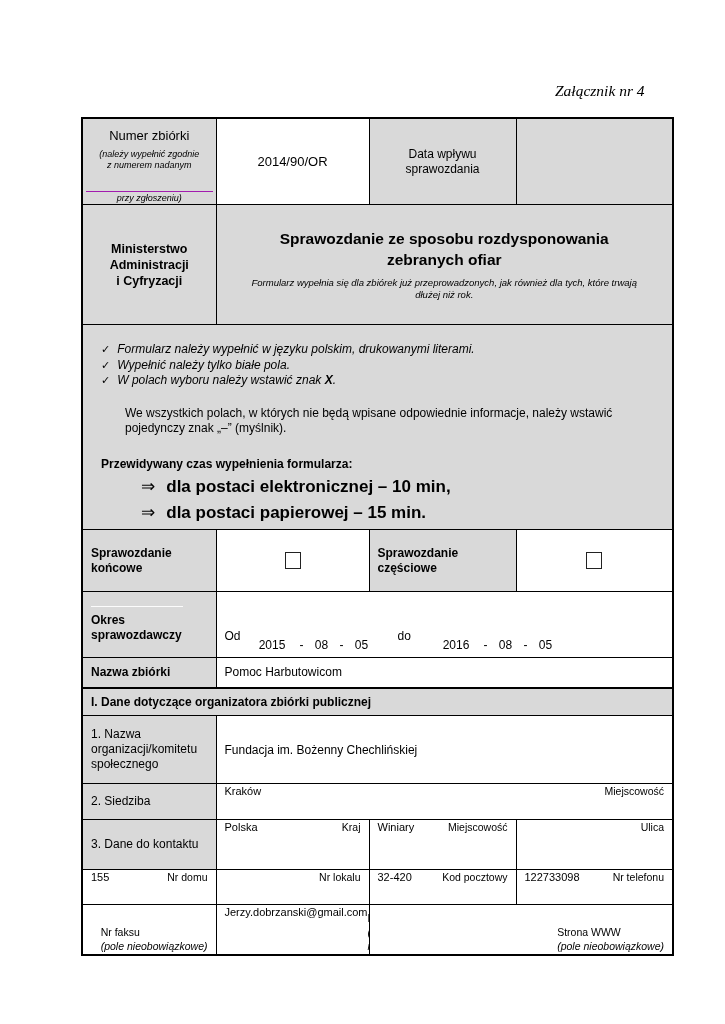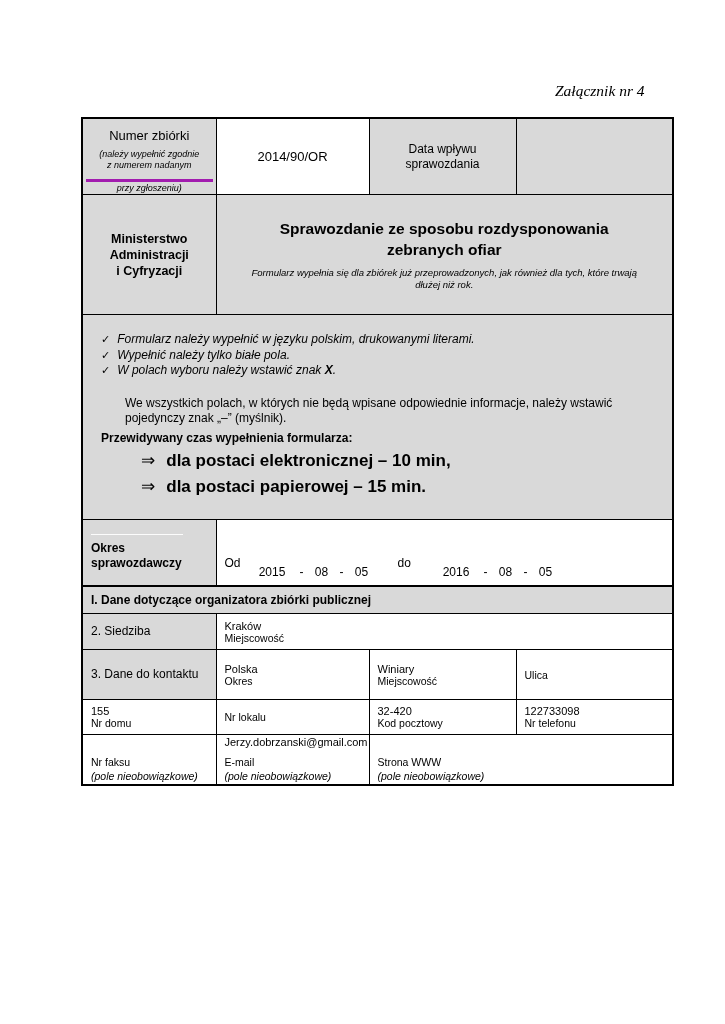--- a/index.html
+++ b/index.html
@@ -47,36 +47,36 @@
   tr.r10 { height: 50px; }
   tr.r11 { height: 35px; }
   tr.r12 { height: 50px; }
   tr.r7 td { border-top: 2.5px solid #000; }
 
   
   .num-cell { padding-top: 9px; }
   .num-label { font-size: 13px; }
   .num-note { font-style: italic; font-size: 9px; line-height: 11px; margin-top: 6px; padding: 0 3px; }
   .num-note span { display: block; }
-  .num-note .underlined { border-bottom: 3px solid #a21caf; padding-bottom: 8px; margin-bottom: 1px; }
+  .num-note .underlined { border-bottom: 1px solid #a21caf; padding-bottom: 20px; margin-bottom: 1px; }
   .num-value { font-size: 13px; }
   .date-label { font-size: 12px; line-height: 15px; }
 
   
   .ministry { font-weight: bold; font-size: 12.5px; line-height: 16px; }
   .title-cell { padding: 0 28px; }
   .form-title { font-weight: bold; font-size: 15.5px; line-height: 21px; text-align: center; }
   .form-subtitle { font-style: italic; font-size: 9.5px; line-height: 12px; text-align: center; margin-top: 7px; }
 
   
   .instr-cell { vertical-align: top; padding: 17px 20px 0 18px; }
   .check-line { font-style: italic; font-size: 12px; line-height: 15.5px; }
   .check-icon { font-style: normal; font-size: 11px; margin-right: 7px; }
   .instr-note { margin-top: 17px; font-size: 12px; line-height: 15.5px; margin-left: 24px; }
-  .instr-bold { margin-top: 4px; font-weight: bold; font-size: 12px; }
+  .instr-bold { margin-top: 20px; font-weight: bold; font-size: 12px; }
   .arrow-line { font-weight: bold; font-size: 17px; margin: 5px 0 0 40px; }
   .arrow-icon { font-weight: normal; margin-right: 11px; }
 
   
   .blabel { font-weight: bold; padding: 0 6px 0 8px; line-height: 15px; }
   .checkbox { display: inline-block; width: 16px; height: 17px; border: 1.5px solid #222; background: #fff; vertical-align: middle; }
 
   
   .okres-label::before { content: ""; display: block; width: 92px; border-top: 1px solid rgba(255,255,255,0.9); margin-bottom: 6px; }
   .period-cell { position: relative; height: 100%; }
@@ -85,21 +85,21 @@
   .dots { font-size: 10px; line-height: 9px; letter-spacing: 0.5px; }
 
   
   .lab { padding: 0 6px 0 8px; line-height: 15px; }
   .val-field { padding-left: 8px; }
 
   
   .sec-header { font-weight: bold; padding-left: 8px; }
 
   
-  .cell-flex { display: flex; flex-direction: column; justify-content: center; padding: 1px 8px; }
+  .cell-flex { display: flex; flex-direction: row; justify-content: space-between; padding: 1px 8px; }
   .cf40 { height: 49px; }
   .cf27 { height: 34px; }
   .cf26 { height: 35px; }
   .small-value { font-size: 11px; }
   .small-label { font-size: 10.5px; }
   .small-note { font-size: 10.5px; font-style: italic; line-height: 12px; }
   .bottom-block { margin-top: auto; }
 </style>
 </head>
 <body>
@@ -167,20 +167,34 @@
         <p class="instr-bold">Przewidywany czas wypełnienia formularza:</p>
         <div class="arrow-line">
           <span class="arrow-icon">⇒</span><span>dla postaci elektronicznej – 10 min,</span>
         </div>
         <div class="arrow-line">
           <span class="arrow-icon">⇒</span><span>dla postaci papierowej – 15 min.</span>
         </div>
       </td>
     </tr>
 
+    <tr class="r4">
+      <td class="gray blabel">
+        <span>Sprawozdanie końcowe</span>
+      </td>
+      <td class="c">
+        <span class="checkbox"></span>
+      </td>
+      <td class="gray blabel">
+        <span>Sprawozdanie częściowe</span>
+      </td>
+      <td class="c">
+        <span class="checkbox"></span>
+      </td>
+    </tr>
 
     <tr class="r5">
       <td class="gray blabel okres-label">
         <span>Okres sprawozdawczy</span>
       </td>
       <td colspan="3">
         <div class="period-cell">
           <span class="period-word" style="left:8px">Od</span>
           <span class="period-word" style="left:181px">do</span>
 
@@ -208,46 +222,62 @@
                 <span></span>
             <span class="dots"></span>
             <span></span>
             <span class="dots">......</span>
 
           </div>
         </div>
       </td>
     </tr>
 
+    <tr class="r6">
+      <td class="gray blabel">
+        <span>Nazwa zbiórki</span>
+      </td>
+      <td class="val-field" colspan="3">
+        <span>Pomoc Harbutowicom</span>
+      </td>
+    </tr>
 
     <tr class="r7">
       <td class="gray sec-header" colspan="4">I. Dane dotyczące organizatora zbiórki publicznej</td>
     </tr>
 
+    <tr class="r8">
+      <td class="gray lab">
+        <span>1. Nazwa organizacji/komitetu społecznego</span>
+      </td>
+      <td class="val-field" colspan="3">
+        <span>Fundacja im. Bożenny Chechlińskiej</span>
+      </td>
+    </tr>
 
     <tr class="r9">
       <td class="gray lab">
         <span>2. Siedziba</span>
       </td>
       <td colspan="3">
         <div class="cell-flex cf26">
           <span class="small-value">Kraków</span>
           <span class="small-label">Miejscowość</span>
         </div>
       </td>
     </tr>
 
     <tr class="r10">
       <td class="gray lab">
         <span>3. Dane do kontaktu</span>
       </td>
       <td>
         <div class="cell-flex cf40">
           <span class="small-value">Polska</span>
-          <span class="small-label">Okres</span>
+          <span class="small-label">Kraj</span>
         </div>
       </td>
       <td>
         <div class="cell-flex cf40">
           <span class="small-value">Winiary</span>
           <span class="small-label">Miejscowość</span>
         </div>
       </td>
       <td>
         <div class="cell-flex cf40">

